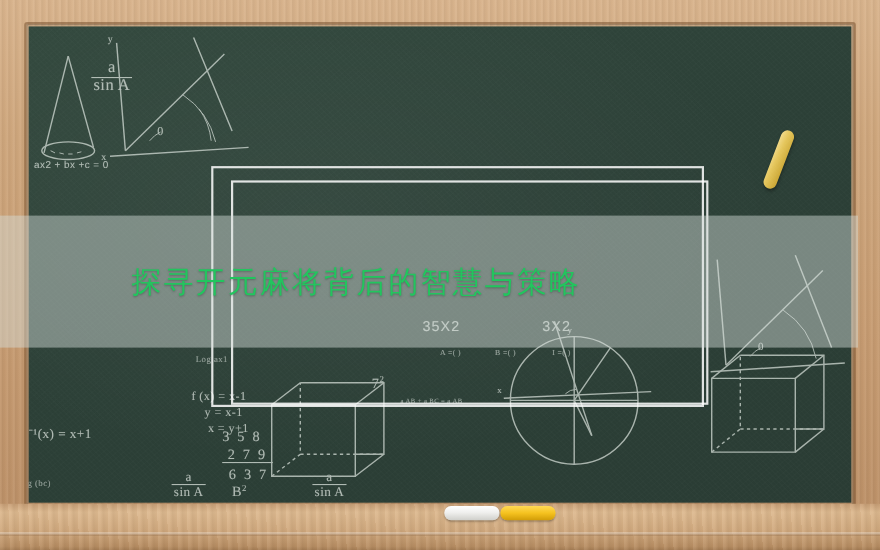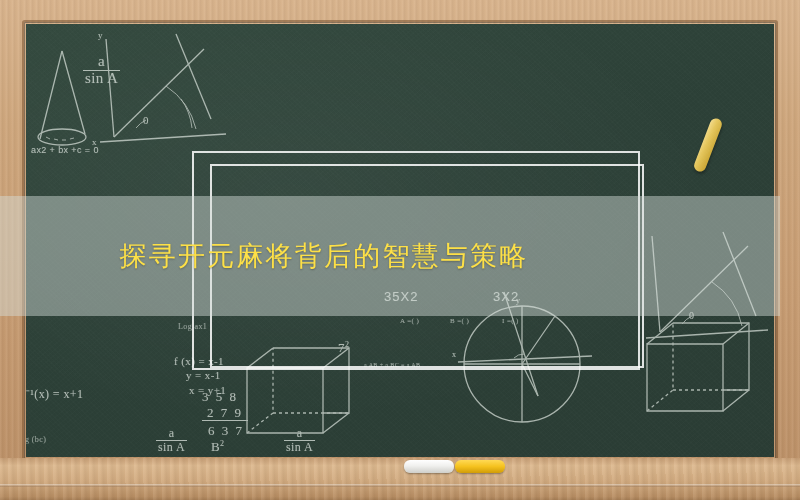--- a/index.html
+++ b/index.html
@@ -166,21 +166,21 @@
   
   .page-title {
     position: absolute;
     left: 0;
     top: 196px;
     width: 648px;
     height: 120px;
     display: flex;
     align-items: center;
     justify-content: center;
-    color: #fde047;
+    color: #22c55e;
     font-size: 27px;
     letter-spacing: 2.2px;
     font-family: "DejaVu Sans", "Liberation Sans", sans-serif;
     text-shadow: 0 1px 2px rgba(0,0,0,0.28);
   }
 
   
   .chalk-stick {
     position: absolute;
     border-radius: 6px;

